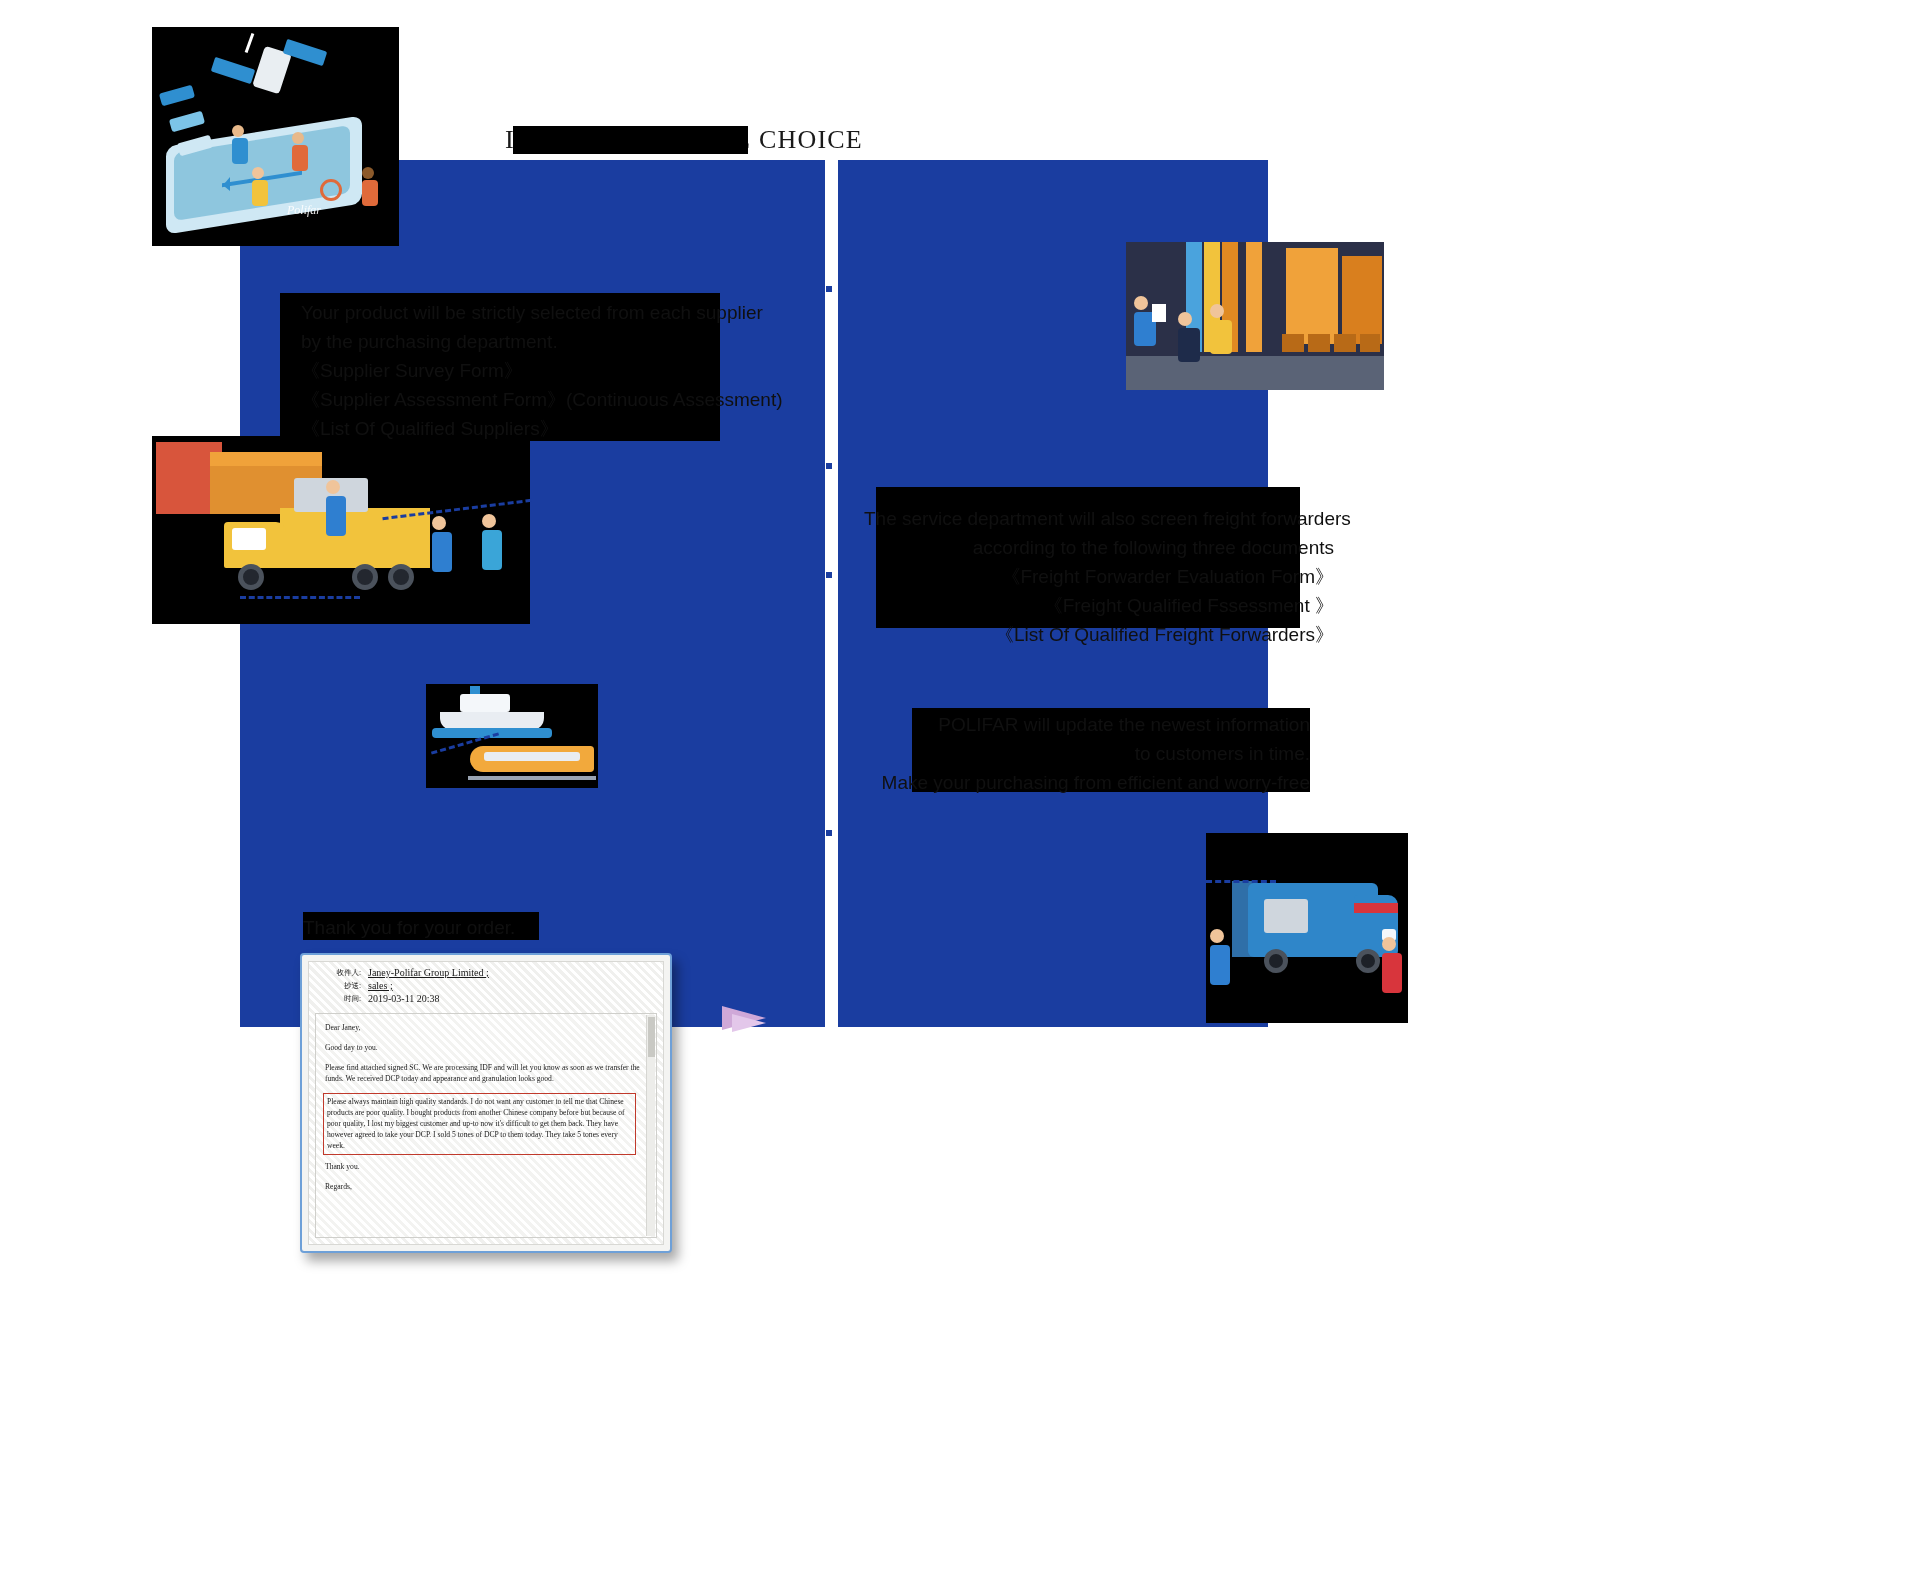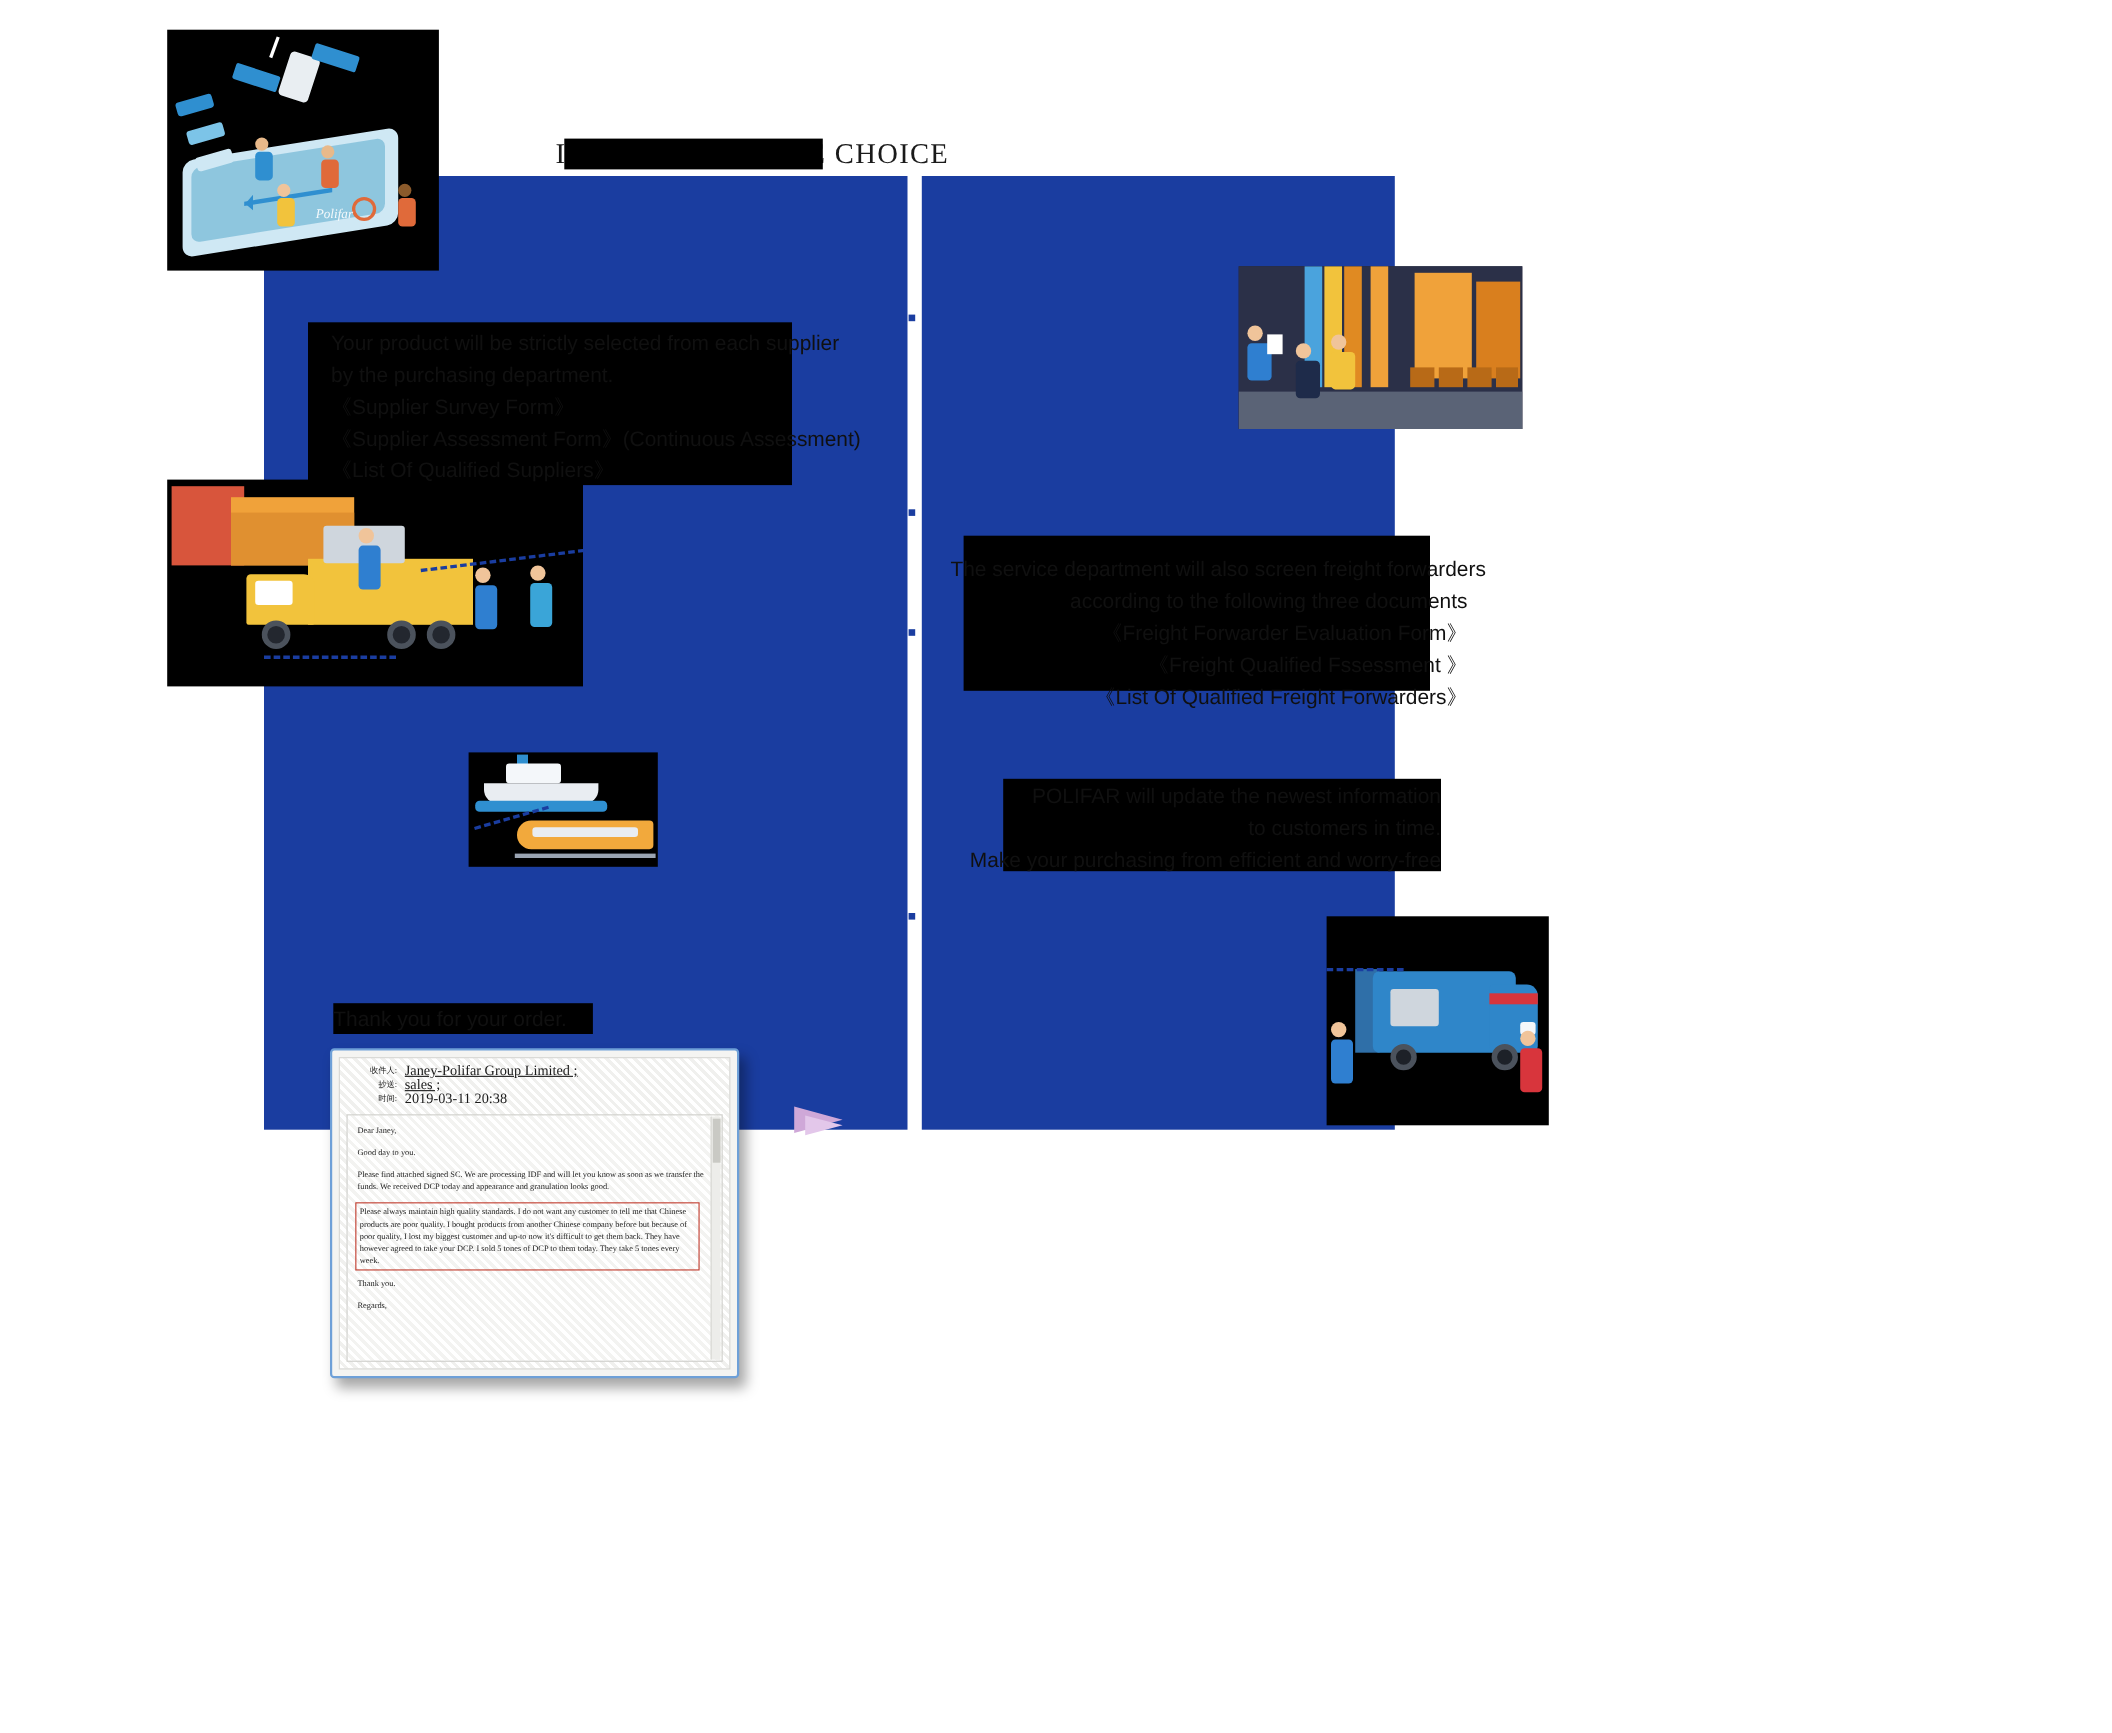--- a/index.html
+++ b/index.html
@@ -99,21 +99,21 @@
   #illus-satellite .p4 .head{ background:#8b5a2b; } #illus-satellite .p4 .body{ background:#e06a3a; }
   #illus-satellite .arrow {
     position:absolute; left:70px; top:150px; width:80px; height:4px; background:#2f8fd0;
     transform: skewY(-9deg);
   }
   #illus-satellite .arrow:after{
     content:""; position:absolute; left:-6px; top:-5px;
     border:7px solid transparent; border-right-color:#2f8fd0;
   }
   #illus-satellite .brand {
-    position:absolute; left:135px; top:160px; color:#ffffff; font-size:12px;
+    position:absolute; left:135px; top:176px; color:#ffffff; font-size:12px;
     font-family:"Liberation Serif", serif; font-style: italic; opacity:.9;
   }
   #illus-satellite .clock {
     position:absolute; left:168px; top:152px; width:22px; height:22px;
     border:3px solid #e06a3a; border-radius:50%;
   }
 
   
   #illus-warehouse { left: 1126px; top: 242px; width: 258px; height: 148px; background:#262a3d; }
   #illus-warehouse .wall { position:absolute; left:0; top:0; width:100%; height:100%; background:#2b3048; }
@@ -214,21 +214,21 @@
       repeating-linear-gradient(45deg, #ffffff 0 3px, #f0f0ee 3px 6px);
     border: 1px solid #d8d8d4;
   }
   .mail-hdr {
     position: relative; padding: 6px 8px 4px 8px;
     font-size: 7.5px; color: #222;
     font-family: "Liberation Serif", serif;
   }
   .mail-row { display:flex; align-items:center; margin-bottom: 3px; line-height: 10px; }
   .mail-label { width: 44px; text-align: right; margin-right: 7px; font-size: 7.5px; color:#1a1a1a; }
-  .mail-value { font-size: 13px; color:#1a1a1a; }
+  .mail-value { font-size: 10px; color:#1a1a1a; }
   .mail-value.link { text-decoration: underline; }
   .mail-body {
     position: relative; margin: 2px 6px 0 6px;
     border: 1px solid #cfcfcb;
     background: repeating-linear-gradient(45deg, #ffffff 0 3px, #f3f3f1 3px 6px);
     padding: 8px 8px 8px 9px;
     font-family: "Liberation Serif", serif;
     font-size: 7.6px; line-height: 11px; color: #1a1a1a;
     height: 225px;
   }

